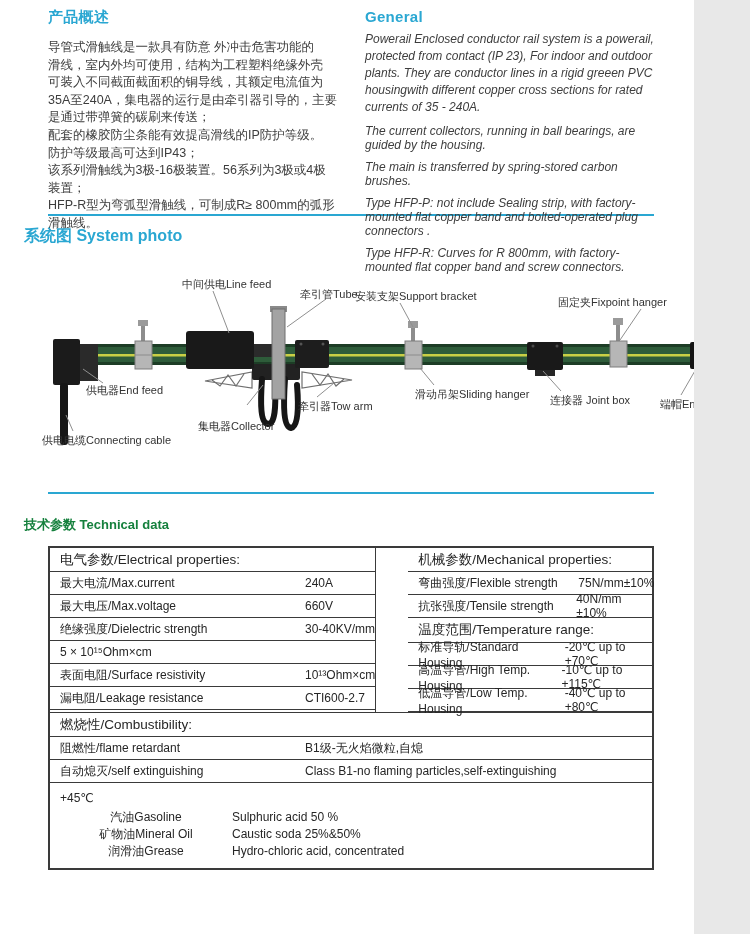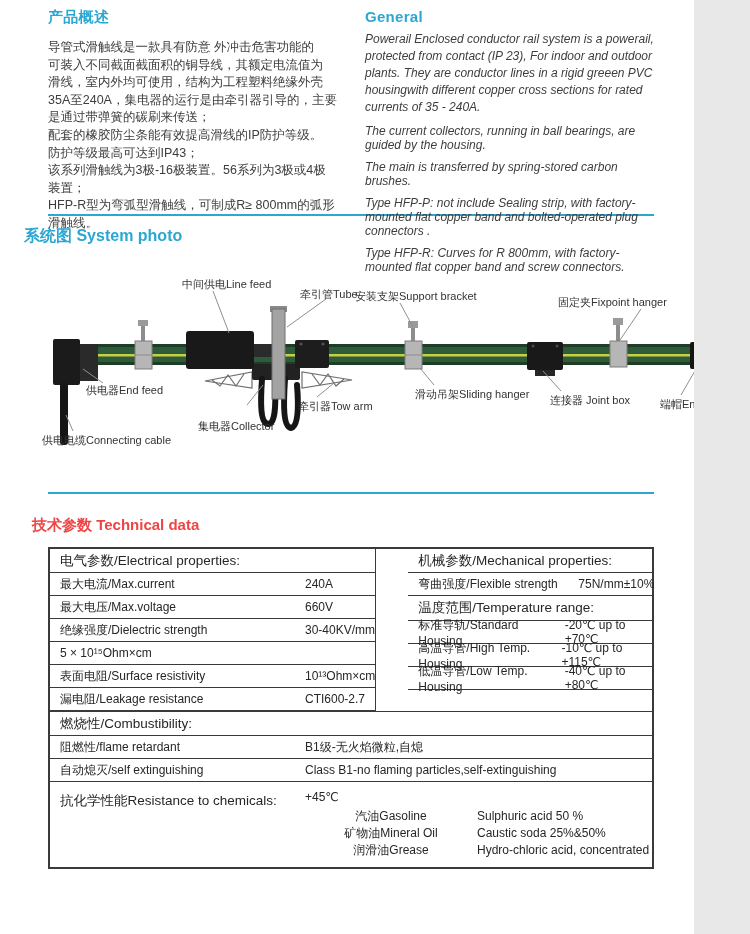--- a/index.html
+++ b/index.html
@@ -13,21 +13,21 @@
   .sec-title { color:#2aa7d2; font-size:15px; font-weight:600; letter-spacing:.3px; }
   .col-cn .sec-title { margin-bottom:12px; }
   .col-en .sec-title { margin-bottom:6px; }
   .cn-body { font-size:12.5px; line-height:17.6px; color:#3d3d3d; }
   .en-body p { font-size:12px; line-height:13.6px; color:#3d3d3d; margin-bottom:9px;font-style:italic; }
   .en-body p.lead { line-height:17px; }
 
   .divider { height:2px; background:#2aa7d2; margin:0 40px 0 48px; }
 
   .sys-heading { color:#2aa7d2; font-size:16px; font-weight:600; margin:10px 0 0 24px; }
-  .tech-heading { color:#ef4444; font-size:15px; font-weight:600; margin:22px 0 0 32px; }
+  .tech-heading { color:#15803d; font-size:13px; font-weight:600; margin:22px 0 0 24px; }
 
   
   .diagram { position:relative; width:750px; height:245px; margin-top:0; }
   .diagram svg { position:absolute; left:0; top:0; }
   .dlabel { position:absolute; font-size:11px; color:#333; white-space:nowrap; }
 
   
   .tech-table { margin:12px 40px 0 48px; border:2px solid #3a3a3a; color:#262626; }
   .tt-top { display:flex; border-bottom:1.5px solid #3a3a3a;gap:32px; }
   .tt-left { width:382px; border-right:1.5px solid #3a3a3a; }
@@ -48,22 +48,22 @@
 </head>
 <body>
 
 <div class="page">
 
   <div class="top">
     <div class="col-cn">
       <div class="sec-title">产品概述</div>
       <div class="cn-body">
         <div>导管式滑触线是一款具有防意 外冲击危害功能的</div>
+        <div>滑线，室内外均可使用，结构为工程塑料绝缘外壳</div>
         <div>可装入不同截面截面积的铜导线，其额定电流值为</div>
-        <div>滑线，室内外均可使用，结构为工程塑料绝缘外壳</div>
         <div>35A至240A，集电器的运行是由牵引器引导的，主要</div>
         <div>是通过带弹簧的碳刷来传送；</div>
         <div>配套的橡胶防尘条能有效提高滑线的IP防护等级。</div>
         <div>防护等级最高可达到IP43；</div>
         <div>该系列滑触线为3极-16极装置。56系列为3极或4极</div>
         <div>装置；</div>
         <div>HFP-R型为弯弧型滑触线，可制成R≥ 800mm的弧形</div>
         <div>滑触线。</div>
       </div>
     </div>
@@ -222,20 +222,24 @@
           </div>
       </div>
       <div class="tt-right">
         <div class="tt-row hdr">
             <span>机械参数/Mechanical properties:</span>
           </div>
         <div class="tt-row">
             <span class="lbl">弯曲强度/Flexible strength</span>
             <span class="val">75N/mm±10%</span>
           </div>
+        <div class="tt-row">
+            <span class="lbl">抗张强度/Tensile strength</span>
+            <span class="val">40N/mm ±10%</span>
+          </div>
         <div class="tt-row hdr tall">
             <span>温度范围/Temperature range:</span>
           </div>
         <div class="tt-row">
             <span class="lbl">标准导轨/Standard Housing</span>
             <span class="val">-20℃ up to +70℃</span>
           </div>
         <div class="tt-row">
             <span class="lbl">高温导管/High Temp. Housing</span>
             <span class="val">-10℃ up to +115℃</span>
@@ -251,21 +255,20 @@
       </div>
     <div class="tt-row tt-full">
         <span class="lbl">阻燃性/flame retardant</span>
         <span class="val">B1级-无火焰微粒,自熄</span>
       </div>
     <div class="tt-row tt-full">
         <span class="lbl">自动熄灭/self extinguishing</span>
         <span class="val">Class B1-no flaming particles,self-extinguishing</span>
       </div>
     <div class="chem">
-      <span class="chem-label">抗化学性能Resistance to chemicals:</span>
       <div class="chem-content">
         <div class="chem-temp">+45℃</div>
         <div class="chem-row">
             <span class="c1">汽油Gasoline</span>
             <span class="c2">Sulphuric acid 50 %</span>
           </div>
         <div class="chem-row">
             <span class="c1">矿物油Mineral Oil</span>
             <span class="c2">Caustic soda 25%&amp;50%</span>
           </div>

